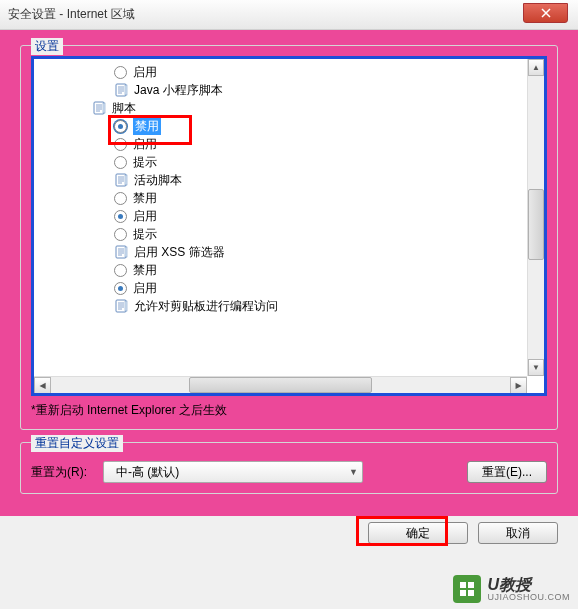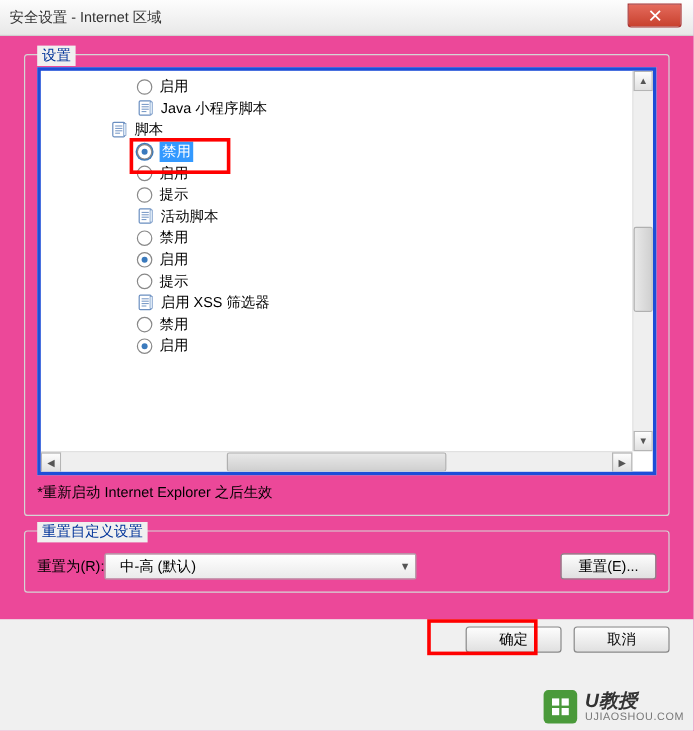--- a/index.html
+++ b/index.html
@@ -26,21 +26,21 @@
 .red-box { border: 3px solid #ff0000; position: absolute; pointer-events: none; }
 .hscroll { position: absolute; bottom: 0; left: 0; right: 17px; height: 17px; background: #f0f0f0; border-top: 1px solid #ddd; display: flex; }
 .hscroll-btn { width: 17px; height: 17px; background: linear-gradient(#fdfdfd, #e0e0e0); border: 1px solid #b5b5b5; display: flex; align-items: center; justify-content: center; font-size: 8px; color: #555; }
 .hscroll-track { flex: 1; background: #efefef; position: relative; }
 .hscroll-thumb { position: absolute; left: 30%; width: 40%; height: 100%; background: linear-gradient(#e8e8e8, #d0d0d0); border: 1px solid #b0b0b0; border-radius: 2px; }
 .vscroll { position: absolute; right: 0; top: 0; bottom: 17px; width: 17px; background: #f0f0f0; border-left: 1px solid #ddd; display: flex; flex-direction: column; }
 .vscroll-btn { height: 17px; background: linear-gradient(#fdfdfd, #e0e0e0); border: 1px solid #b5b5b5; display: flex; align-items: center; justify-content: center; font-size: 8px; color: #555; }
 .vscroll-track { flex: 1; background: #efefef; position: relative; }
 .vscroll-thumb { position: absolute; top: 40%; height: 25%; width: 100%; background: linear-gradient(to right, #e8e8e8, #d0d0d0); border: 1px solid #b0b0b0; border-radius: 2px; }
 .note-text { font-size: 12px; color: #000; margin-top: 6px; }
-.reset-row { display: flex; align-items: center; gap: 0; padding-top: 8px; }
+.reset-row { display: flex; align-items: center; gap: 16px; padding-top: 8px; }
 .reset-label { font-size: 12px; }
 .combo { flex: 0 0 260px; height: 22px; border: 1px solid #aaa; border-radius: 2px; background: linear-gradient(#fff, #eaeaea); display: flex; align-items: center; padding: 0 12px; position: relative; cursor: pointer; }
 .combo-arrow { position: absolute; right: 4px; font-size: 9px; color: #555; }
 .btn { height: 22px; padding: 0 14px; border: 1px solid #888; border-radius: 3px; background: linear-gradient(#fdfdfd, #e0e0e0); font-size: 12px; cursor: pointer; display: inline-flex; align-items: center; }
 .dialog-buttons { display: flex; justify-content: flex-end; gap: 10px; padding: 6px 20px 12px; position: relative; }
 .ok-red-box { border: 3px solid #ff0000; position: absolute; pointer-events: none; }
 .watermark { position: absolute; right: 8px; bottom: 6px; display: flex; align-items: center; gap: 6px; }
 .wm-badge { width: 28px; height: 28px; background: #4a9a3a; border-radius: 4px; display: flex; align-items: center; justify-content: center; }
 .wm-badge svg { width: 16px; height: 16px; }
 .wm-text { display: flex; flex-direction: column; line-height: 1; }
@@ -135,20 +135,30 @@
             <span class="item-label">启用 XSS 筛选器</span>
           </div>
           <div class="tree-item level-3">
             <span class="radio"></span>
             <span class="item-label">禁用</span>
           </div>
           <div class="tree-item level-3">
             <span class="radio selected"></span>
             <span class="item-label">启用</span>
           </div>
+          <div class="tree-item level-3">
+            <span class="cat-icon">
+              <svg viewBox="0 0 16 16">
+                <rect x="2" y="2" width="10" height="12" rx="1" fill="#fff" stroke="#6a8ec0" stroke-width="1"></rect>
+                <path d="M4 5h6M4 7h6M4 9h6M4 11h4" stroke="#6a8ec0" stroke-width="0.8"></path>
+                <rect x="11" y="3" width="2" height="10" fill="#dce8f5" stroke="#6a8ec0" stroke-width="0.5"></rect>
+              </svg>
+            </span>
+            <span class="item-label">允许对剪贴板进行编程访问</span>
+          </div>
           <div class="red-box" style="left:74px; top:56px; width:84px; height:30px;"></div>
       </div>
 
       <div class="vscroll">
         <div class="vscroll-btn">▲</div>
         <div class="vscroll-track">
           <div class="vscroll-thumb"></div>
         </div>
         <div class="vscroll-btn">▼</div>
       </div>
@@ -175,21 +185,21 @@
       </div>
       <div style="flex:1"></div>
       <button class="btn">重置(E)...</button>
     </div>
   </div>
 
 </div>
 
 <div class="dialog-buttons">
   <div class="ok-red-box" style="right:130px; top:0px; width:92px; height:30px;"></div>
-  <button class="btn" style="width:80px; justify-content:center;">确定</button>
+  <button class="btn" style="width:100px; justify-content:center;">确定</button>
   <button class="btn" style="width:80px; justify-content:center;">取消</button>
 </div>
 
 <div class="watermark">
   <div class="wm-badge">
     <svg viewBox="0 0 16 16">
       <rect x="1" y="1" width="6" height="6" fill="#fff"></rect>
         <rect x="9" y="1" width="6" height="6" fill="#fff"></rect>
       <rect x="1" y="9" width="6" height="6" fill="#fff"></rect>
         <rect x="9" y="9" width="6" height="6" fill="#fff"></rect>

